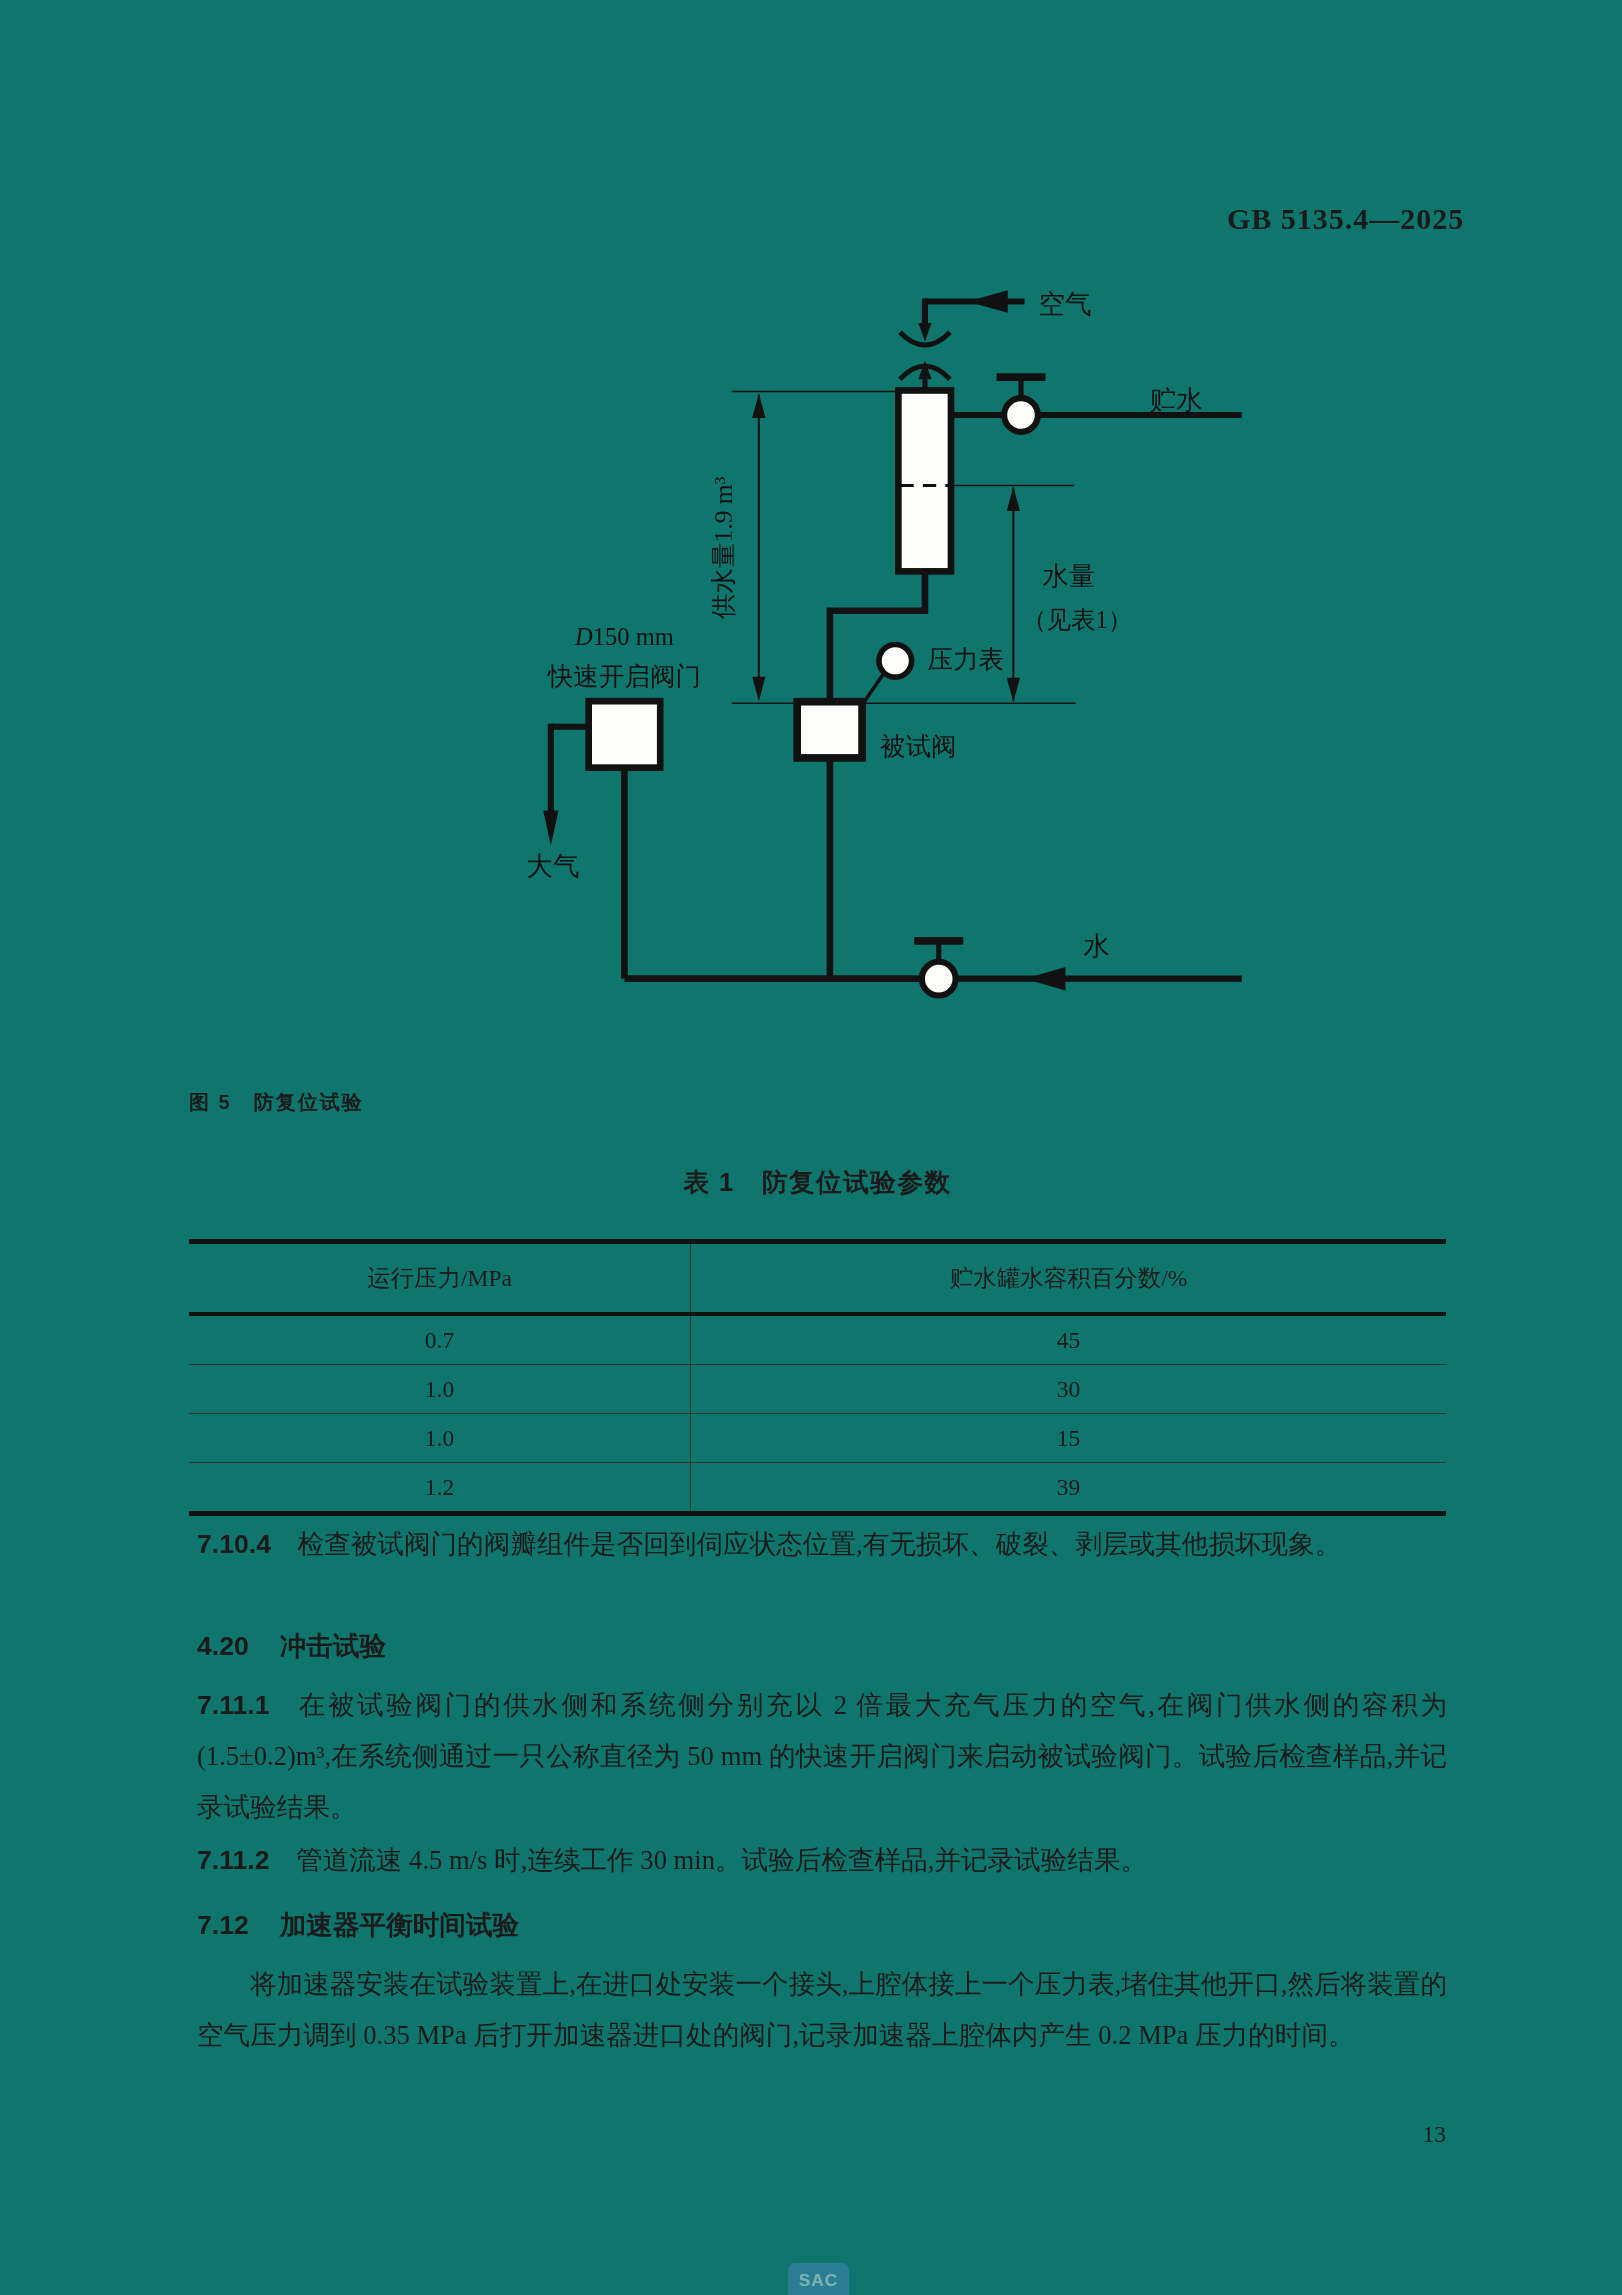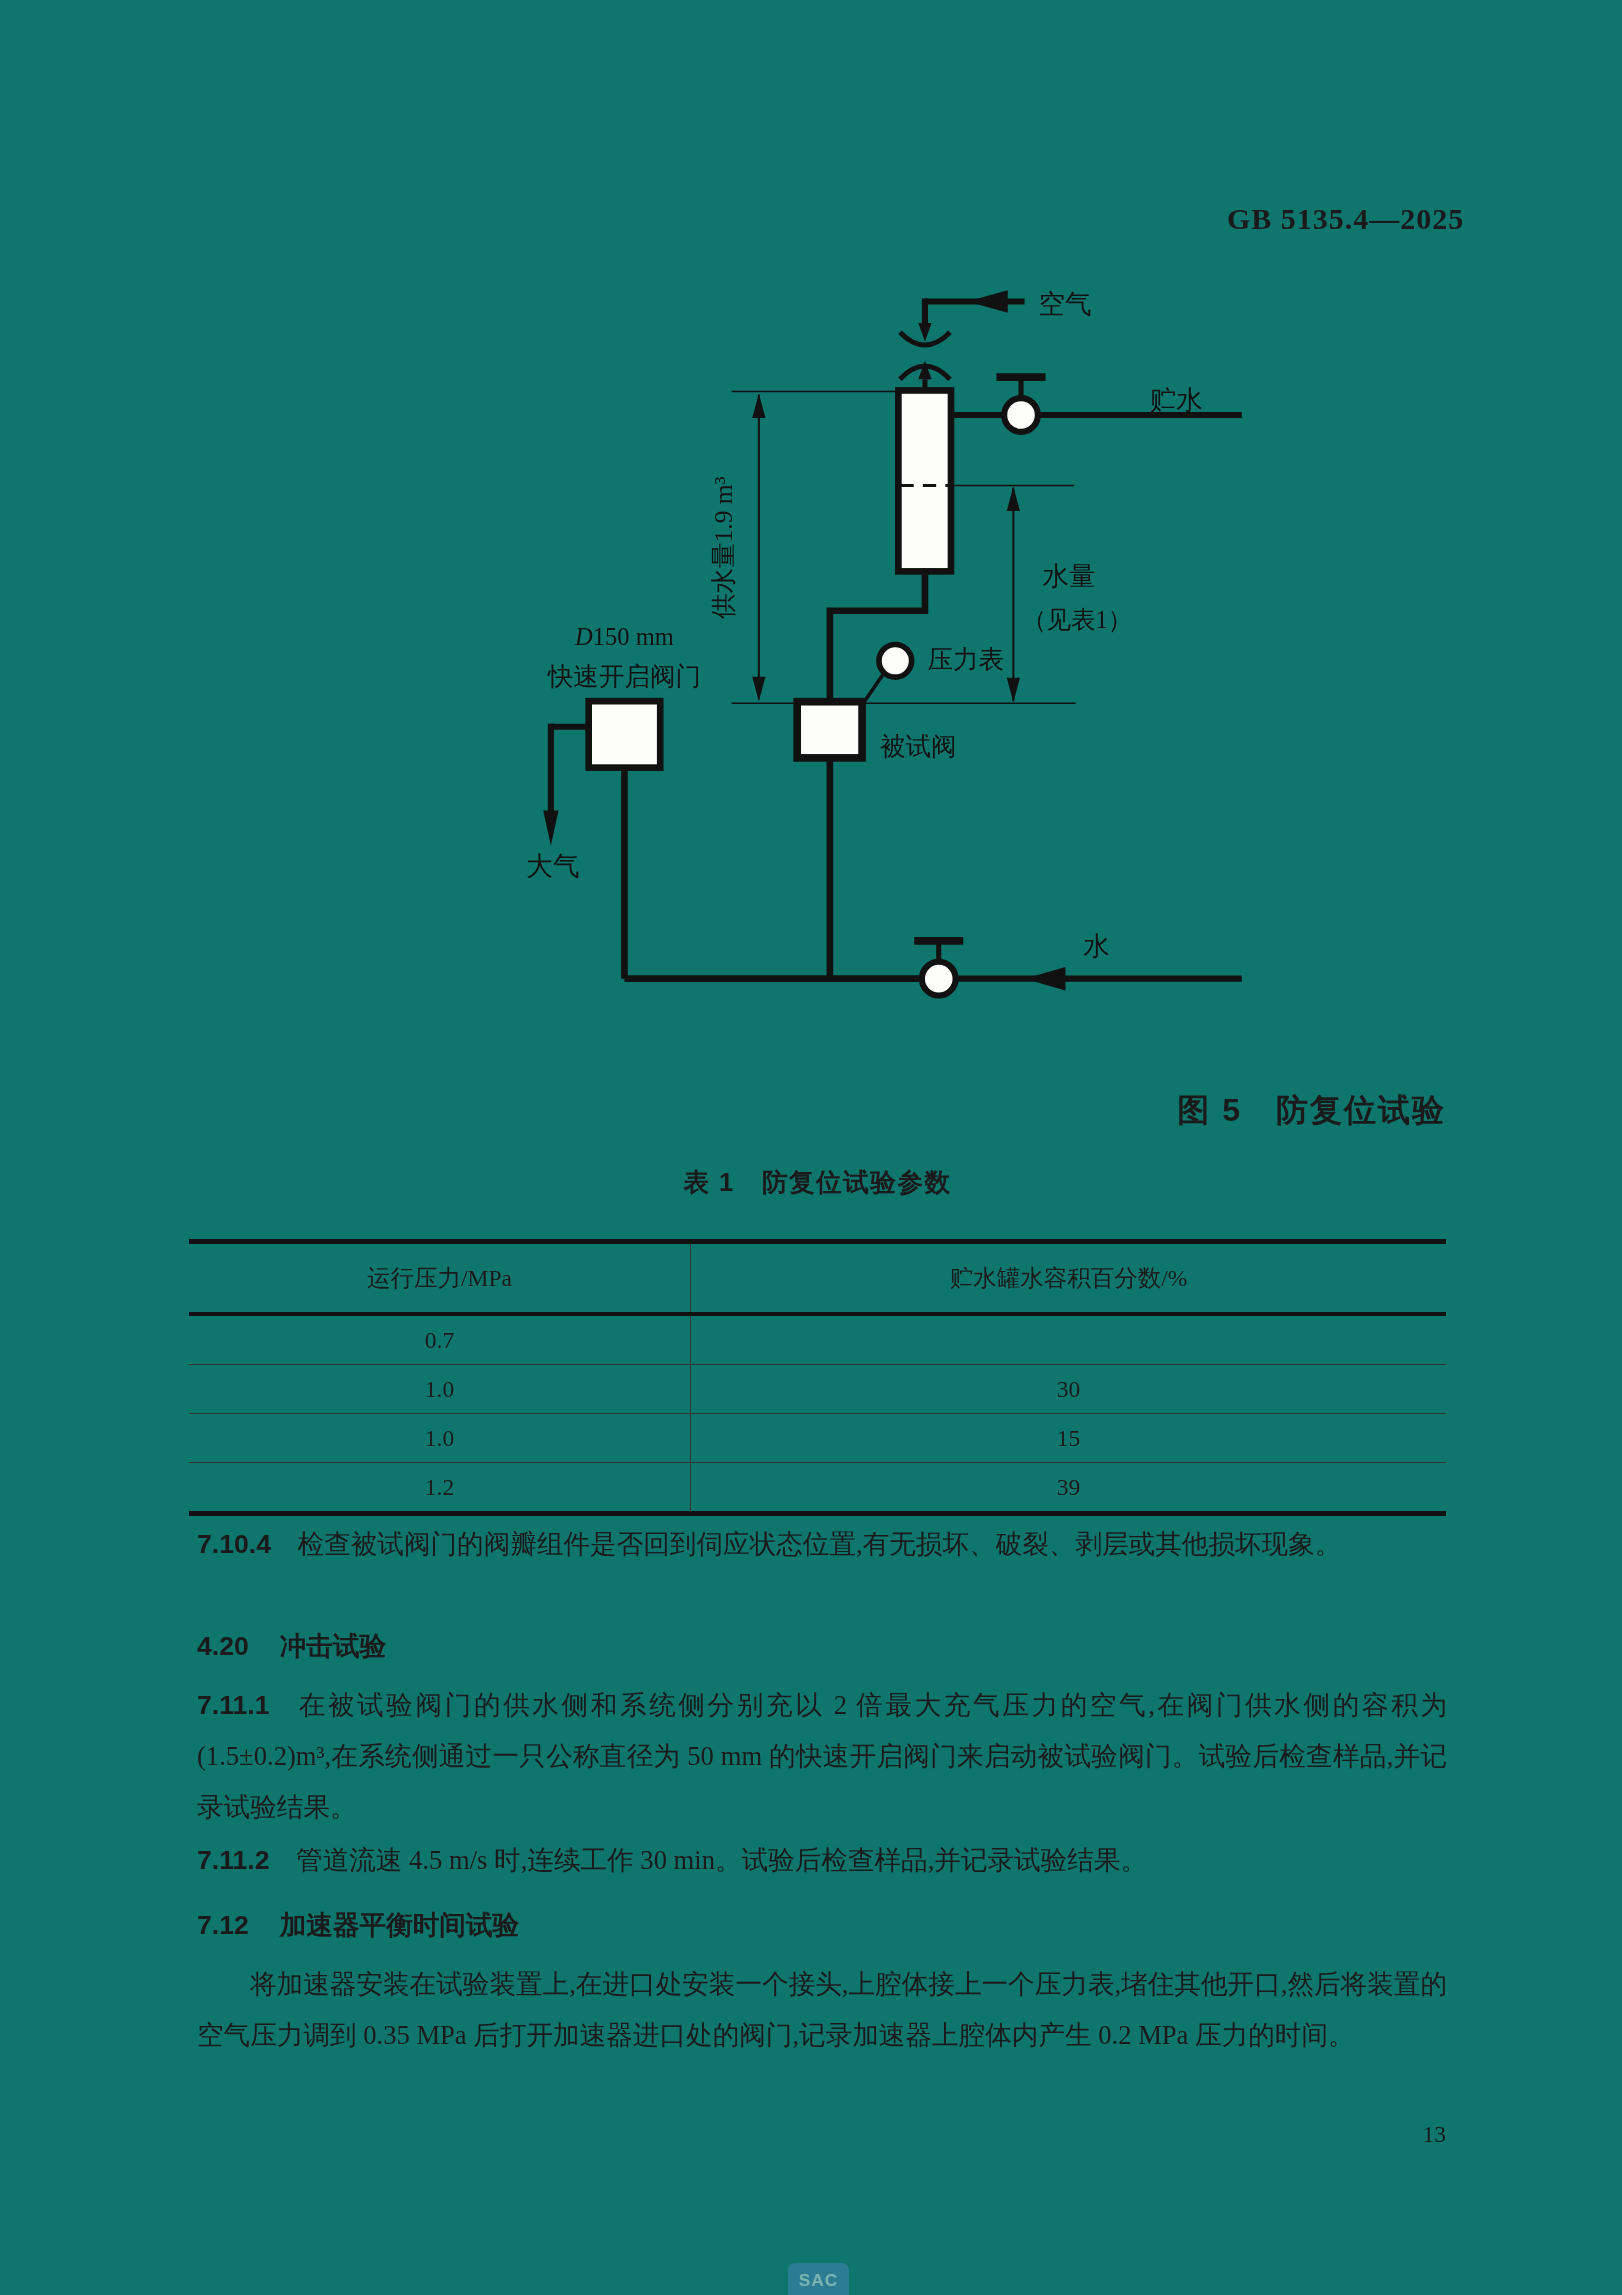--- a/index.html
+++ b/index.html
@@ -12,22 +12,22 @@
     overflow:hidden;
   }
   .std-code{
     position:absolute;left:1227px;top:202px;width:256px;
     font-family:"Liberation Serif","DejaVu Serif",serif;
     font-weight:bold;font-size:30px;letter-spacing:1px;white-space:nowrap;
   }
   .fig-svg{position:absolute;left:511px;top:276px;}
   .fig-caption{
     position:absolute;left:189px;top:1089px;width:1257px;
-    text-align:right;font-family:"Liberation Sans","DejaVu Sans",sans-serif;
-    font-weight:bold;font-size:32px;letter-spacing:2px;
+    text-align:left;font-family:"Liberation Sans","DejaVu Sans",sans-serif;
+    font-weight:bold;font-size:20px;letter-spacing:2px;
   }
   .tbl-title{
     position:absolute;left:189px;top:1165px;width:1257px;
     text-align:center;font-family:"Liberation Sans","DejaVu Sans",sans-serif;
     font-weight:bold;font-size:25.6px;letter-spacing:1.5px;
   }
   .tbl{
     position:absolute;left:189px;top:1239px;width:1257px;
     border-top:5.1px solid #111;border-bottom:5.1px solid #111;
   }
@@ -169,20 +169,21 @@
 
   <div class="tbl-title">表 1　防复位试验参数</div>
 
   <div class="tbl">
     <div class="tbl-row header">
       <div class="tbl-cell c1">运行压力/MPa</div>
       <div class="tbl-cell c2">贮水罐水容积百分数/%</div>
     </div>
     <div class="tbl-row data">
       <div class="tbl-cell c1">0.7</div>
+      <div class="tbl-cell c2">45</div>
     </div>
     <div class="tbl-row data">
       <div class="tbl-cell c1">1.0</div>
       <div class="tbl-cell c2">30</div>
     </div>
     <div class="tbl-row data">
       <div class="tbl-cell c1">1.0</div>
       <div class="tbl-cell c2">15</div>
     </div>
     <div class="tbl-row data">

